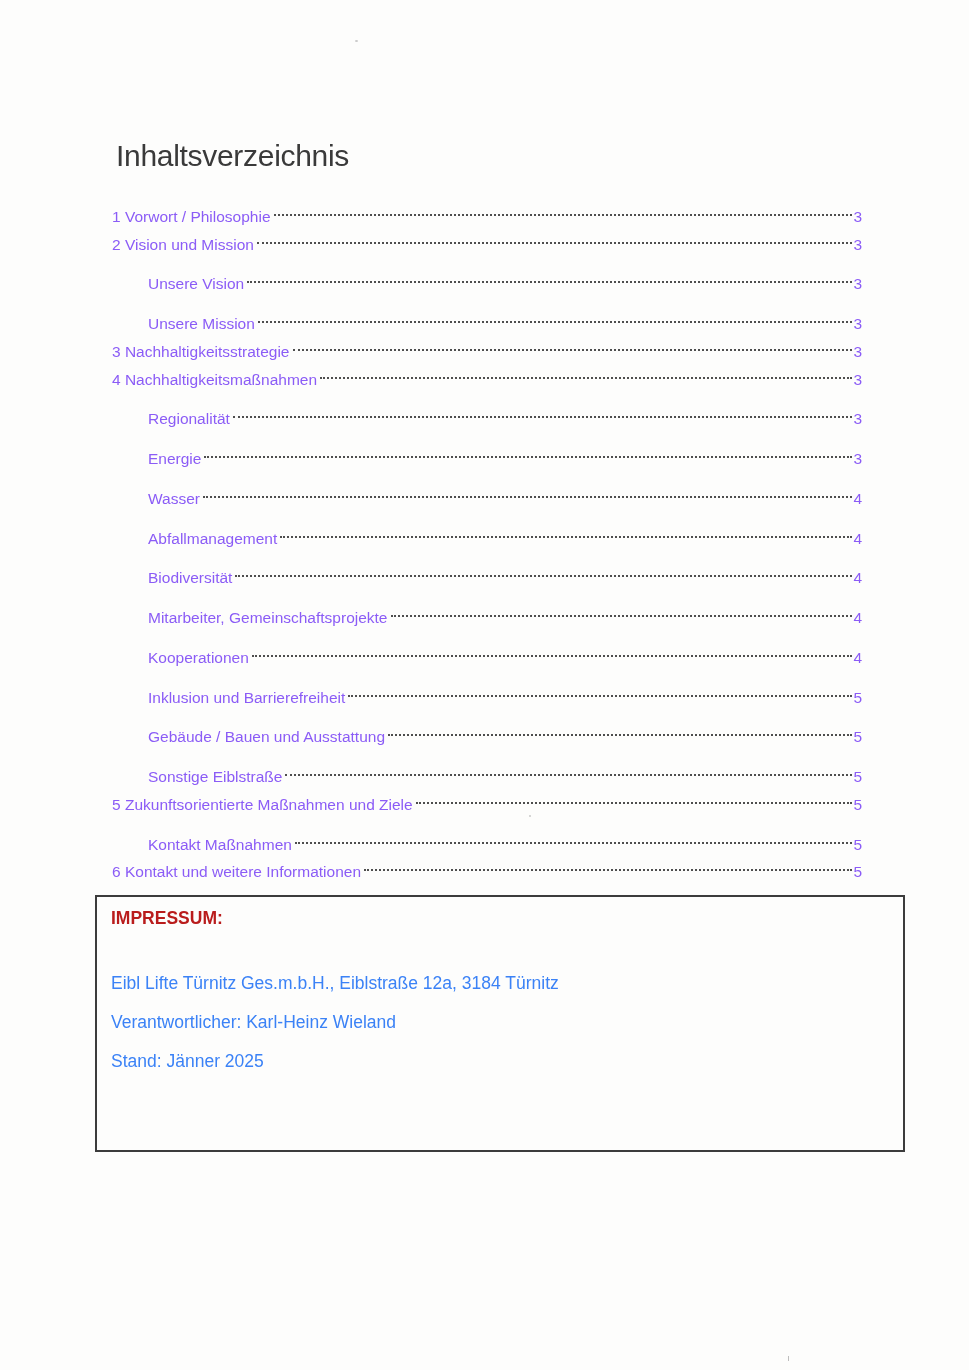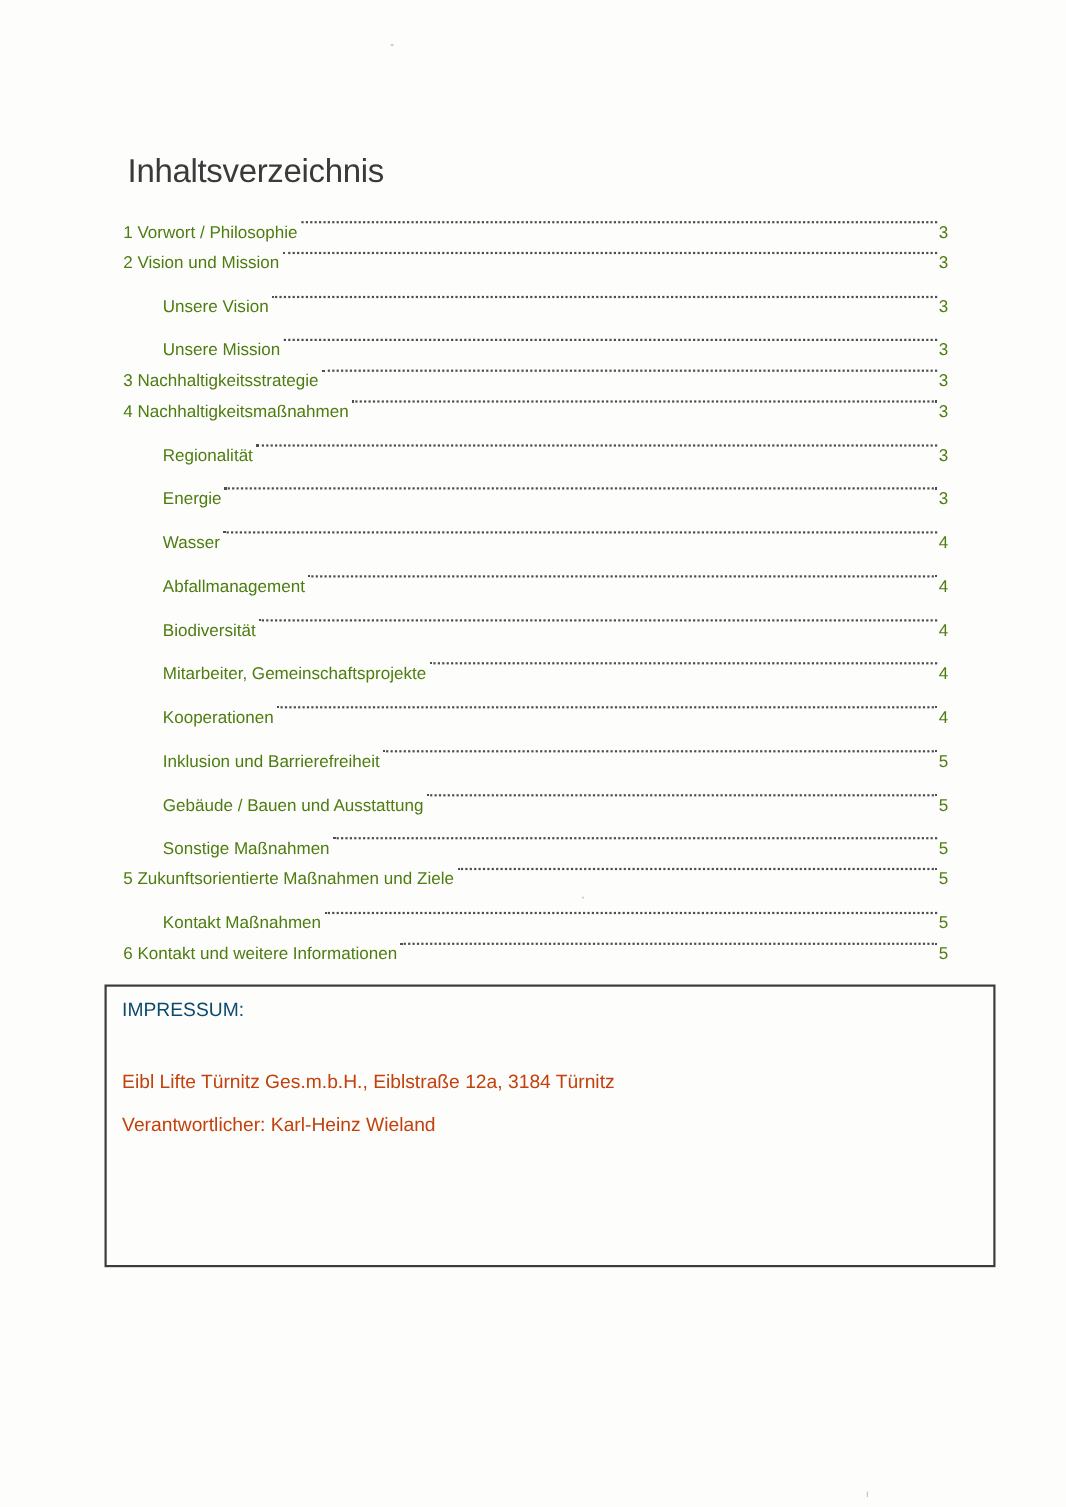--- a/index.html
+++ b/index.html
@@ -32,24 +32,24 @@
     line-height: 44px;
   }
   .toc-list {
     position: absolute;
     left: 112px;
     top: 203px;
     width: 750px;
   }
   .toc-row {
     display: flex;
-    align-items: flex-start;
+    align-items: center;
     height: 27.75px;
     font-size: 15.5px;
-    color: #4d7c0f;
+    color: #8b5cf6;
     white-space: nowrap;
   }
   .toc-row.level-2 {
     padding-left: 36px;
     margin-top: 12px;
   }
   .toc-label {
     flex: 0 0 auto;
   }
   .toc-leader {
@@ -69,28 +69,28 @@
     top: 895px;
     width: 810px;
     height: 257px;
     box-sizing: border-box;
     border: 2px solid #3c3c3c;
     padding: 11px 14px;
     background: transparent;
   }
   .impressum-heading {
     font-size: 17.5px;
-    font-weight: 400;
-    color: #0c4a6e;
+    font-weight: 700;
+    color: #b91c1c;
     margin: 0;
   }
   .impressum-line {
     font-size: 17.5px;
     font-weight: 400;
-    color: #c2410c;
+    color: #3b82f6;
     margin: 0 0 19px 0;
     line-height: 20px;
   }
   .impressum-line.first {
     margin-top: 44px;
   }
   
   .speck {
     position: absolute;
     background: #c9c9c9;
@@ -177,21 +177,21 @@
       <span class="toc-label">Inklusion und Barrierefreiheit</span>
       <span class="toc-leader"></span>
       <span class="toc-page">5</span>
     </div>
       <div class="toc-row level-2">
       <span class="toc-label">Gebäude / Bauen und Ausstattung</span>
       <span class="toc-leader"></span>
       <span class="toc-page">5</span>
     </div>
       <div class="toc-row level-2">
-      <span class="toc-label">Sonstige Maßnahmen</span>
+      <span class="toc-label">Sonstige Eiblstraße</span>
       <span class="toc-leader"></span>
       <span class="toc-page">5</span>
     </div>
       <div class="toc-row level-1">
       <span class="toc-label">5 Zukunftsorientierte Maßnahmen und Ziele</span>
       <span class="toc-leader"></span>
       <span class="toc-page">5</span>
     </div>
       <div class="toc-row level-2">
       <span class="toc-label">Kontakt Maßnahmen</span>
@@ -202,19 +202,20 @@
       <span class="toc-label">6 Kontakt und weitere Informationen</span>
       <span class="toc-leader"></span>
       <span class="toc-page">5</span>
     </div>
     </div>
 
   <div class="impressum-box">
     <p class="impressum-heading">IMPRESSUM:</p>
     <p class="impressum-line first">Eibl Lifte Türnitz Ges.m.b.H., Eiblstraße 12a, 3184 Türnitz</p>
     <p class="impressum-line">Verantwortlicher: Karl-Heinz Wieland</p>
+    <p class="impressum-line">Stand: Jänner 2025</p>
   </div>
 
   <span class="speck s1"></span>
   <span class="speck s2"></span>
   <span class="speck s3"></span>
 
 </div>
 
 </body></html>

